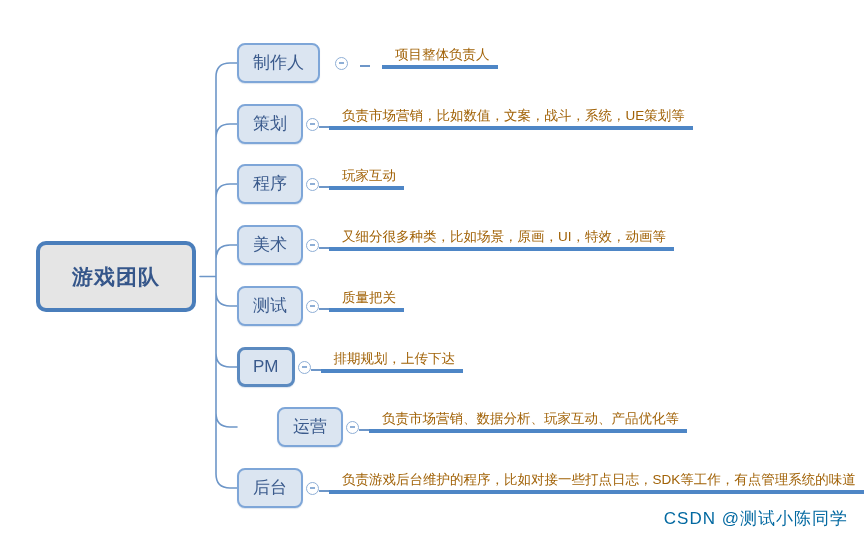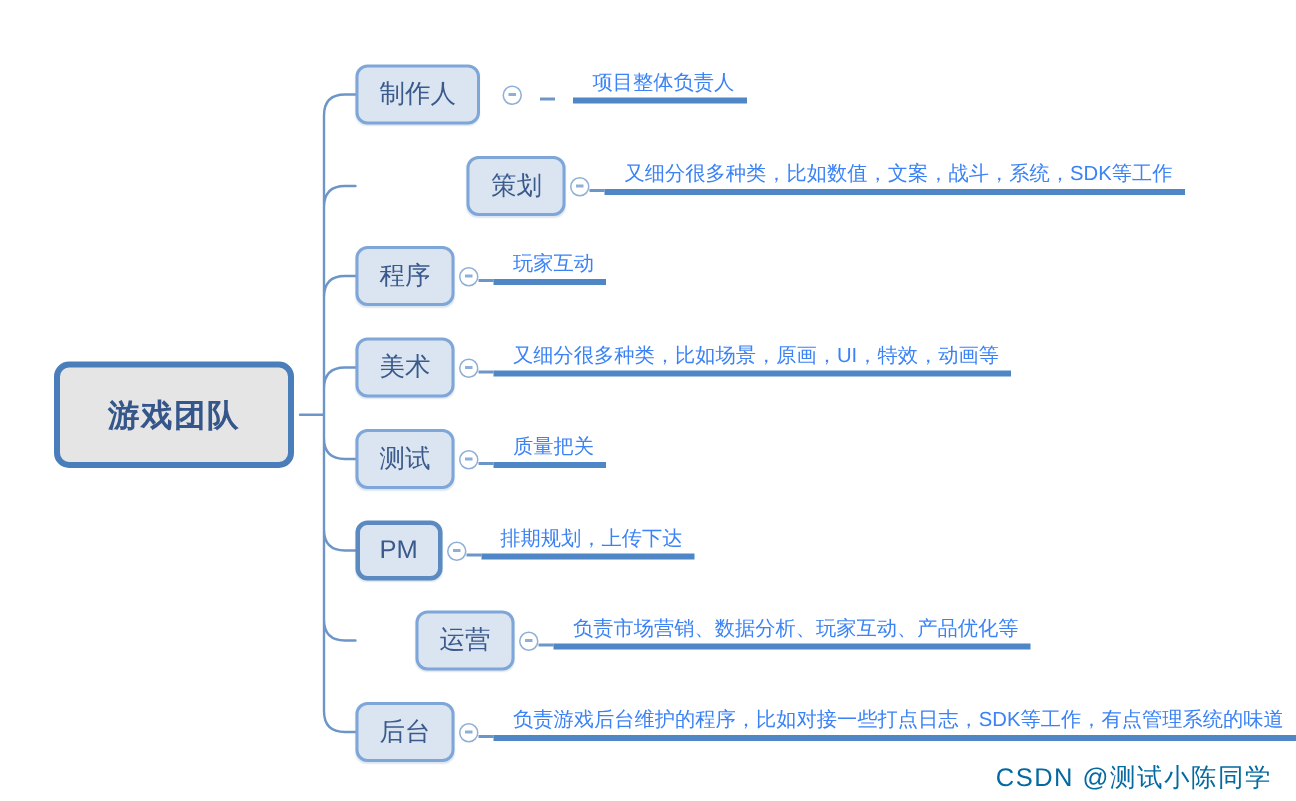--- a/index.html
+++ b/index.html
@@ -40,21 +40,21 @@
 
   .link-stub{
     width:10px;height:1.5px;background:#6d96c8;flex:0 0 auto;transform:translateY(3px);
   }
 
   .note{
     border-bottom:4px solid #4e86c6;
     padding:0 8px 2px 13px;transform:translateY(-6px);
   }
   .note-text{
-    font-size:13.5px;color:#3b82f6;white-space:nowrap;line-height:17px;display:block;
+    font-size:13.5px;color:#a16207;white-space:nowrap;line-height:17px;display:block;
   }
 
   #watermark{
     position:absolute;right:16px;bottom:4px;
     font-size:17px;color:#0369a1;letter-spacing:1px;
     text-shadow:1px 1px 0 rgba(255,255,255,.9);
   }
 </style>
 </head>
 <body>
@@ -74,30 +74,30 @@
       <span class="branch-label">制作人</span>
     </div>
     <div class="toggle">
       <span class="dash"></span>
     </div>
     <div class="link-stub"></div>
     <div class="note">
       <span class="note-text">项目整体负责人</span>
     </div>
   </div>
-      <div class="branch-row" style="top: 94px; justify-content: center;">
+      <div class="branch-row" style="top: 94px;">
     <div class="branch-node">
       <span class="branch-label">策划</span>
     </div>
     <div class="toggle">
       <span class="dash"></span>
     </div>
     <div class="link-stub"></div>
     <div class="note">
-      <span class="note-text">又细分很多种类，比如数值，文案，战斗，系统，SDK等工作</span>
+      <span class="note-text">负责市场营销，比如数值，文案，战斗，系统，UE策划等</span>
     </div>
   </div>
       <div class="branch-row" style="top: 154px;">
     <div class="branch-node">
       <span class="branch-label">程序</span>
     </div>
     <div class="toggle">
       <span class="dash"></span>
     </div>
     <div class="link-stub"></div>

